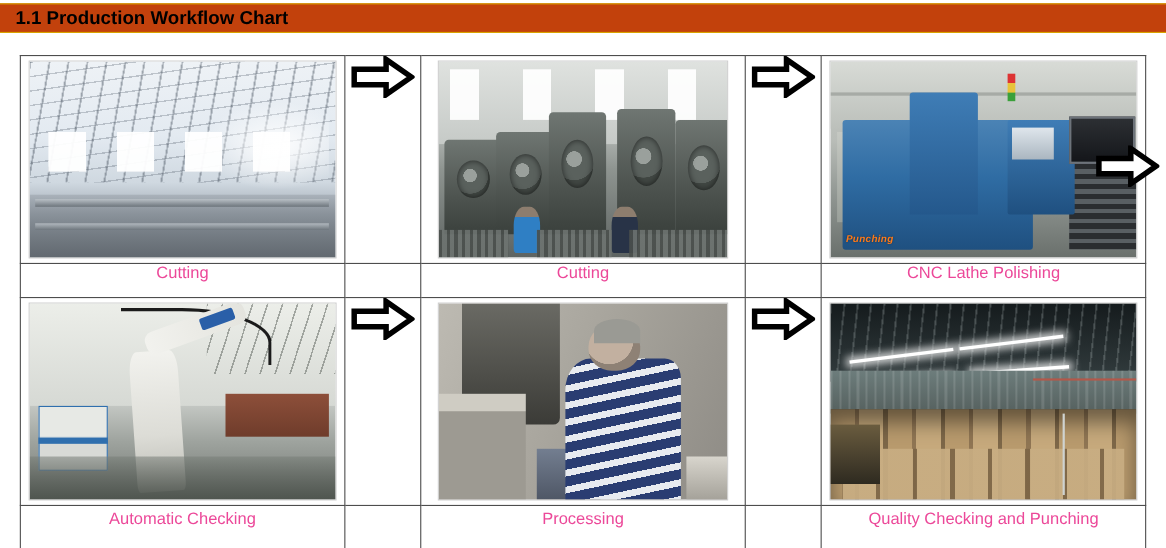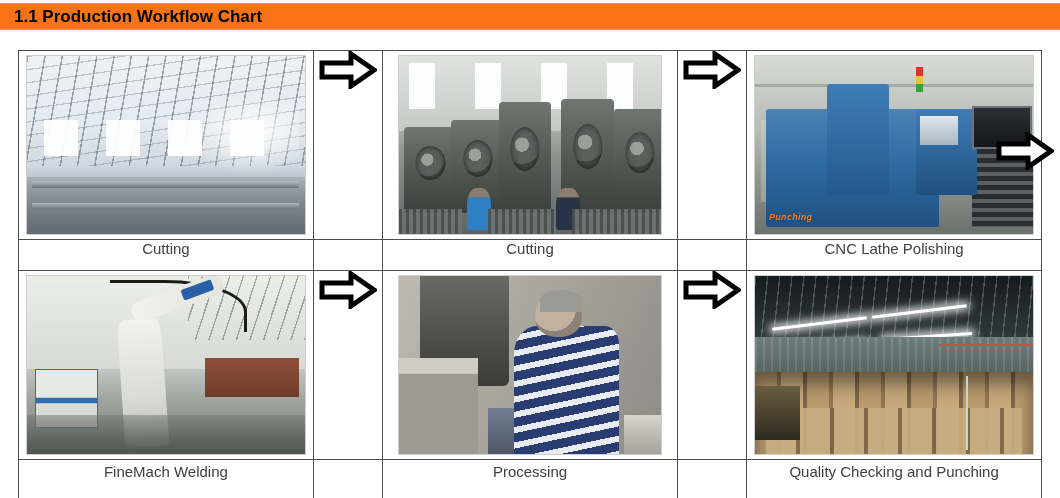--- a/index.html
+++ b/index.html
@@ -18,21 +18,21 @@
   
   .header-band {
     position: absolute;
     left: 0;
     top: 3px;
     width: 1060px;
     height: 27px;
     background: #FFC породи;
   }
   .header-band {
-    background: #f97316;
+    background: #c2410c;
     border-top: 1px solid #d9a300;
     border-bottom: 1px solid #d9a300;
     box-sizing: border-box;
     display: flex;
     align-items: center;
   }
   .header-title {
     font-size: 17px;
     font-weight: bold;
     color: #000000;
@@ -84,21 +84,21 @@
     text-align: center;
     vertical-align: middle;
   }
   .label-cell-bottom {
     height: 50px;
     text-align: center;
     vertical-align: top;
   }
   .cell-label {
     font-size: 15px;
-    color: #404040;
+    color: #ec4899;
     line-height: 1.25;
     padding-top: 3px;
     display: block;
   }
   .label-cell-top .cell-label { padding-top: 0; }
 
   
   .arrow-cell {
     text-align: center;
     vertical-align: middle;
@@ -544,21 +544,21 @@
         <div class="ware-boxes"></div>
         <div class="ware-boxes2"></div>
         <div class="ware-dark-l"></div>
         <div class="ware-pole"></div>
       </div>
     </td>
   </tr>
 
   <tr>
     <td class="label-cell-bottom">
-      <span class="cell-label">FineMach Welding</span>
+      <span class="cell-label">Automatic Checking</span>
     </td>
     <td>
           <span class="arrow-blank"></span>
         </td>
     <td class="label-cell-bottom">
       <span class="cell-label">Processing</span>
     </td>
     <td>
           <span class="arrow-blank"></span>
         </td>

